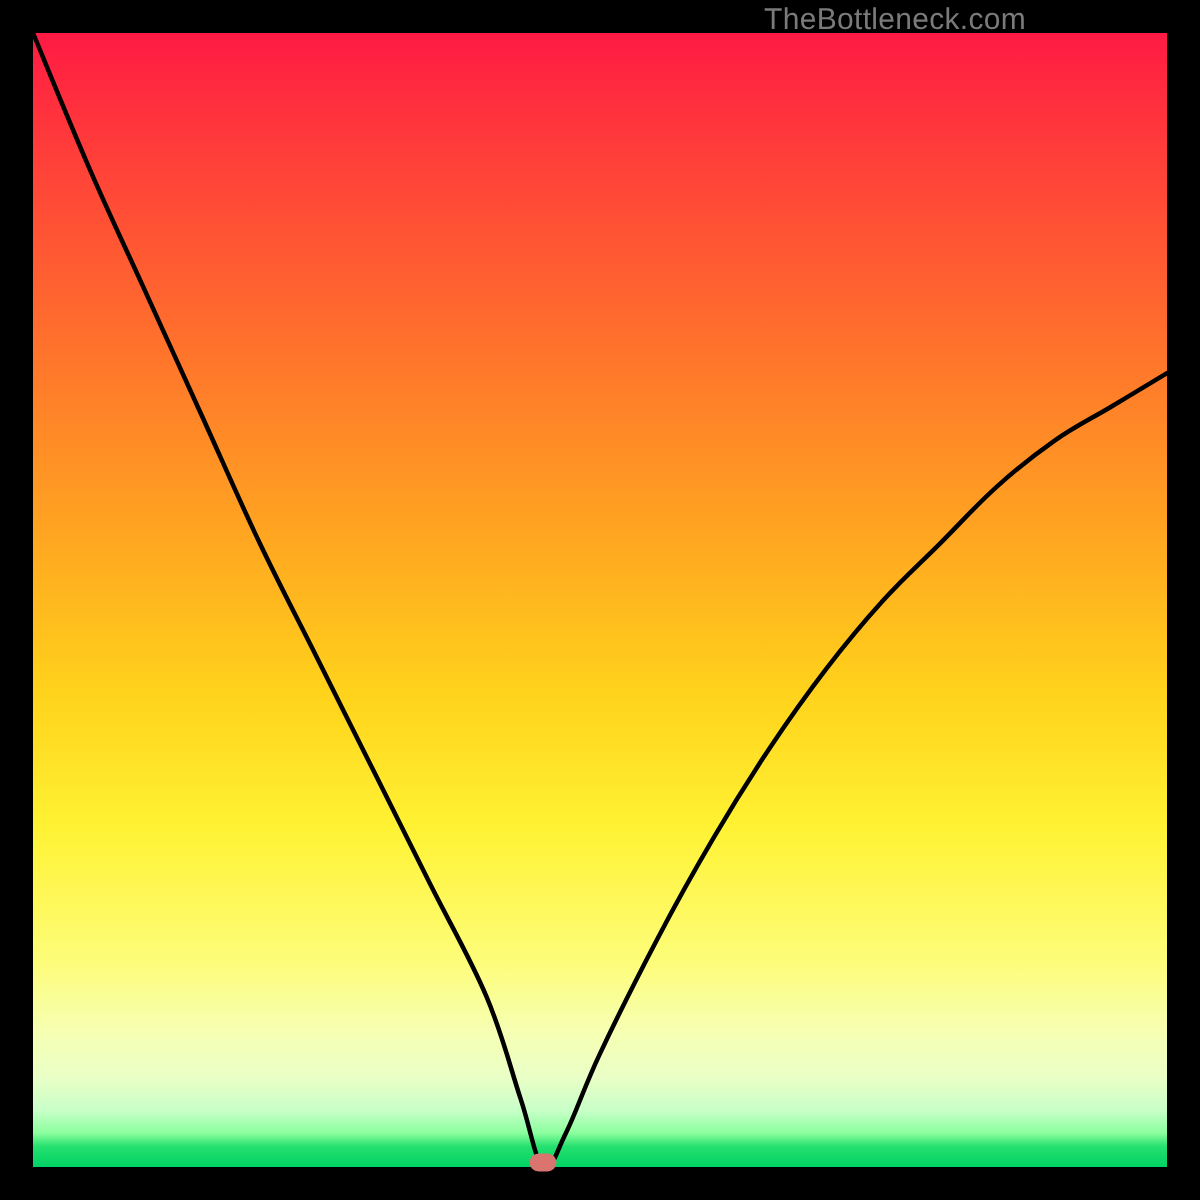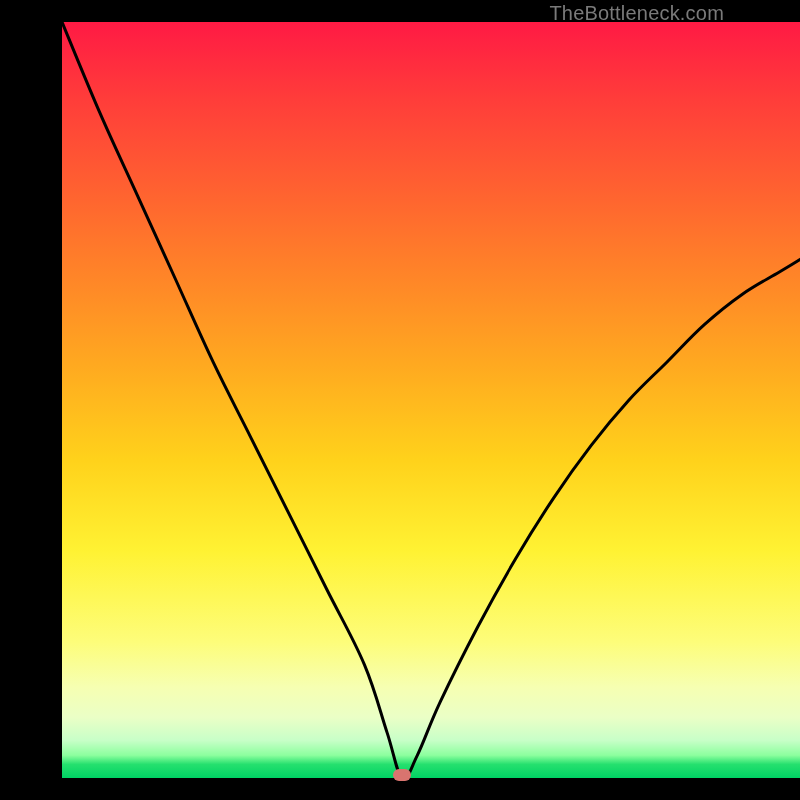--- a/index.html
+++ b/index.html
@@ -9,21 +9,20 @@
     height: 800px;
     background: #000;
     overflow: hidden;
     font-family: Arial, Helvetica, sans-serif;
   }
   .outer {
     position: relative;
     width: 704px;
     height: 800px;
     background: #000;
-    margin-left: 40px;
   }
   .plot {
     position: absolute;
     left: 22px;
     top: 22px;
     width: 756px;
     height: 756px;
     
     background: linear-gradient(
       to bottom,

